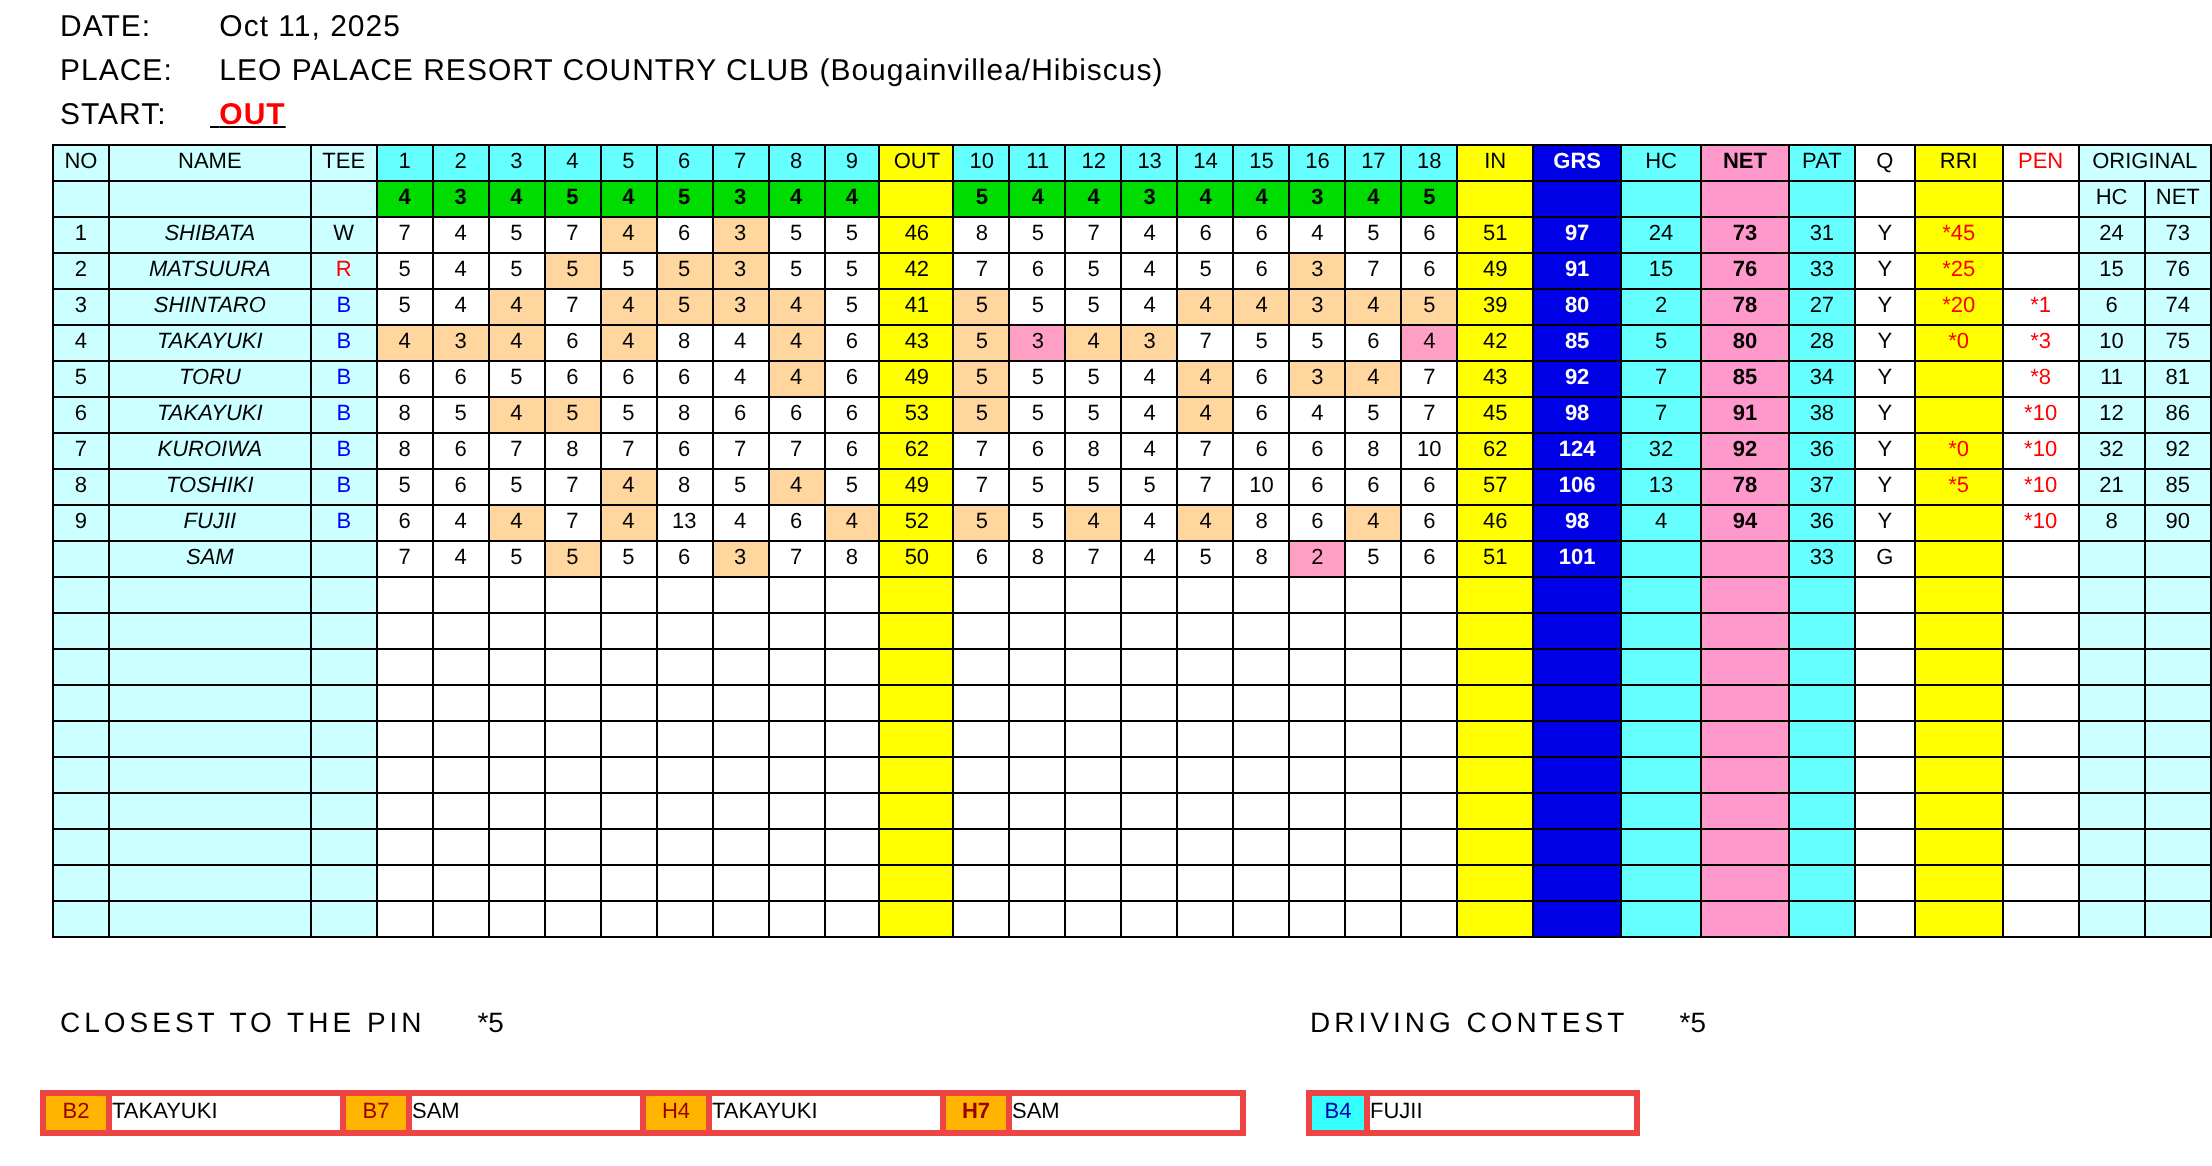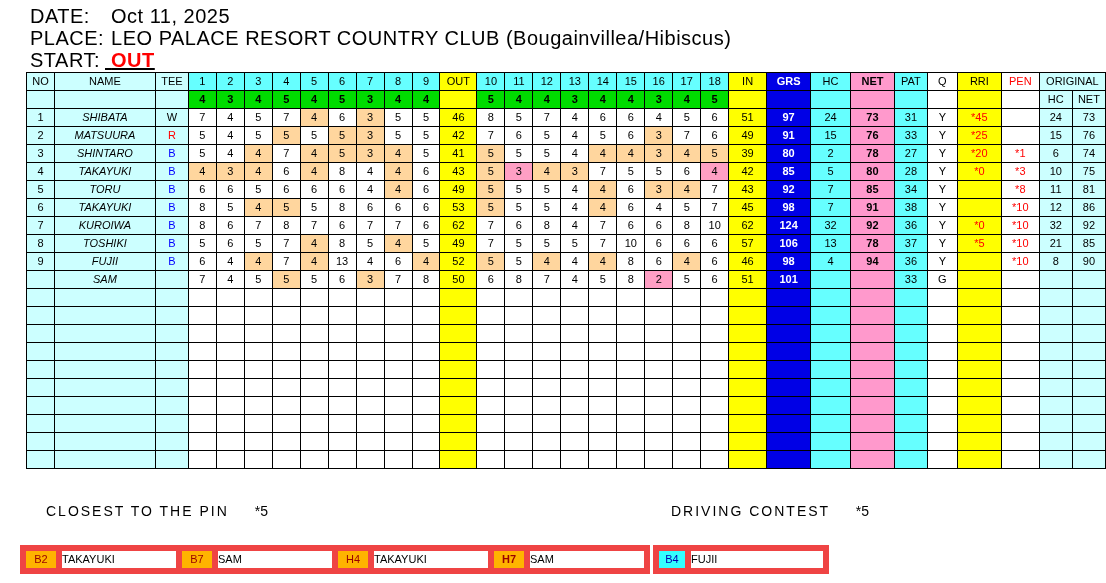--- a/index.html
+++ b/index.html
@@ -2,21 +2,21 @@
 <html style="--header-cyan: #66FFFF; --pale-cyan: #CCFFFF; --yellow: #FFFF00; --grs-blue: #0000E6; --net-pink: #FF99CC; --par-green: #00DC00; --par-match-tan: #FFD69E; --birdie-pink: #FF9FC4; --pin-label-orange: #FFB400; --pin-label-text: #990000; --drive-label-cyan: #33FFFF; --drive-label-text: #0000B0; --red: #FF0000; --tee-blue: #0000FF;"><head>
 <meta charset="utf-8">
 <style>
   html,body{margin:0;padding:0;}
   body{
     width:1106px;height:583px;position:relative;background:#fff;
     font-family:"Liberation Sans", sans-serif;color:#000;overflow:hidden;
   }
   .abs{position:absolute;}
   
-  .title-line{position:absolute;font-size:20px;letter-spacing:.5px;white-space:nowrap;}
+  .title-line{position:absolute;font-size:15px;letter-spacing:.5px;white-space:nowrap;}
   .title-label{display:inline-block;width:75px;}
   .start-val{color:var(--red);font-weight:bold;}
   
   table.sheet{border-collapse:collapse;table-layout:fixed;}
   table.sheet td{
     border:1px solid #000;height:17px;padding:0 1px;font-size:11px;
     text-align:center;white-space:nowrap;overflow:hidden;line-height:17px;
   }
   td.left{text-align:left;padding-left:4px;font-style:italic;}
   .bg-hcy{background:var(--header-cyan);}
@@ -24,24 +24,24 @@
   .bg-yel{background:var(--yellow);}
   .bg-blu{background:var(--grs-blue);color:#fff;font-weight:bold;font-size:12px;}
   .bg-pnk{background:var(--net-pink);}
   .bg-grn{background:var(--par-green);font-weight:bold;}
   .bg-tan{background:var(--par-match-tan);}
   .bg-bir{background:var(--birdie-pink);}
   .bold{font-weight:bold;}
   .txt-red{color:var(--red);}
   .txt-blue{color:var(--tee-blue);}
   
-  .contest-title{position:absolute;font-size:14px;letter-spacing:2px;white-space:nowrap;margin-left:16px;}
+  .contest-title{position:absolute;font-size:14px;letter-spacing:2px;white-space:nowrap;}
   .contest-title .star{margin-left:20px;letter-spacing:0;}
   table.strip{border-collapse:collapse;position:absolute;}
-  table.strip td{border:6px solid #ef4444;height:17px;padding:0;font-size:11px;line-height:17px;overflow:hidden;white-space:nowrap;}
+  table.strip td{border:3px solid #ef4444;height:17px;padding:0;font-size:11px;line-height:17px;overflow:hidden;white-space:nowrap;}
   td.pin-label{background:var(--pin-label-orange);color:var(--pin-label-text);text-align:center;}
   td.drive-label{background:var(--drive-label-cyan);color:var(--drive-label-text);text-align:center;}
   td.entry-name{background:#fff;text-align:left;padding-left:4px;}
 </style>
 </head>
 <body>
 
 <div class="title-line" style="left:30px;top:5px;">
   <span class="title-label">DATE:</span>
   <span>Oct 11, 2025</span>

